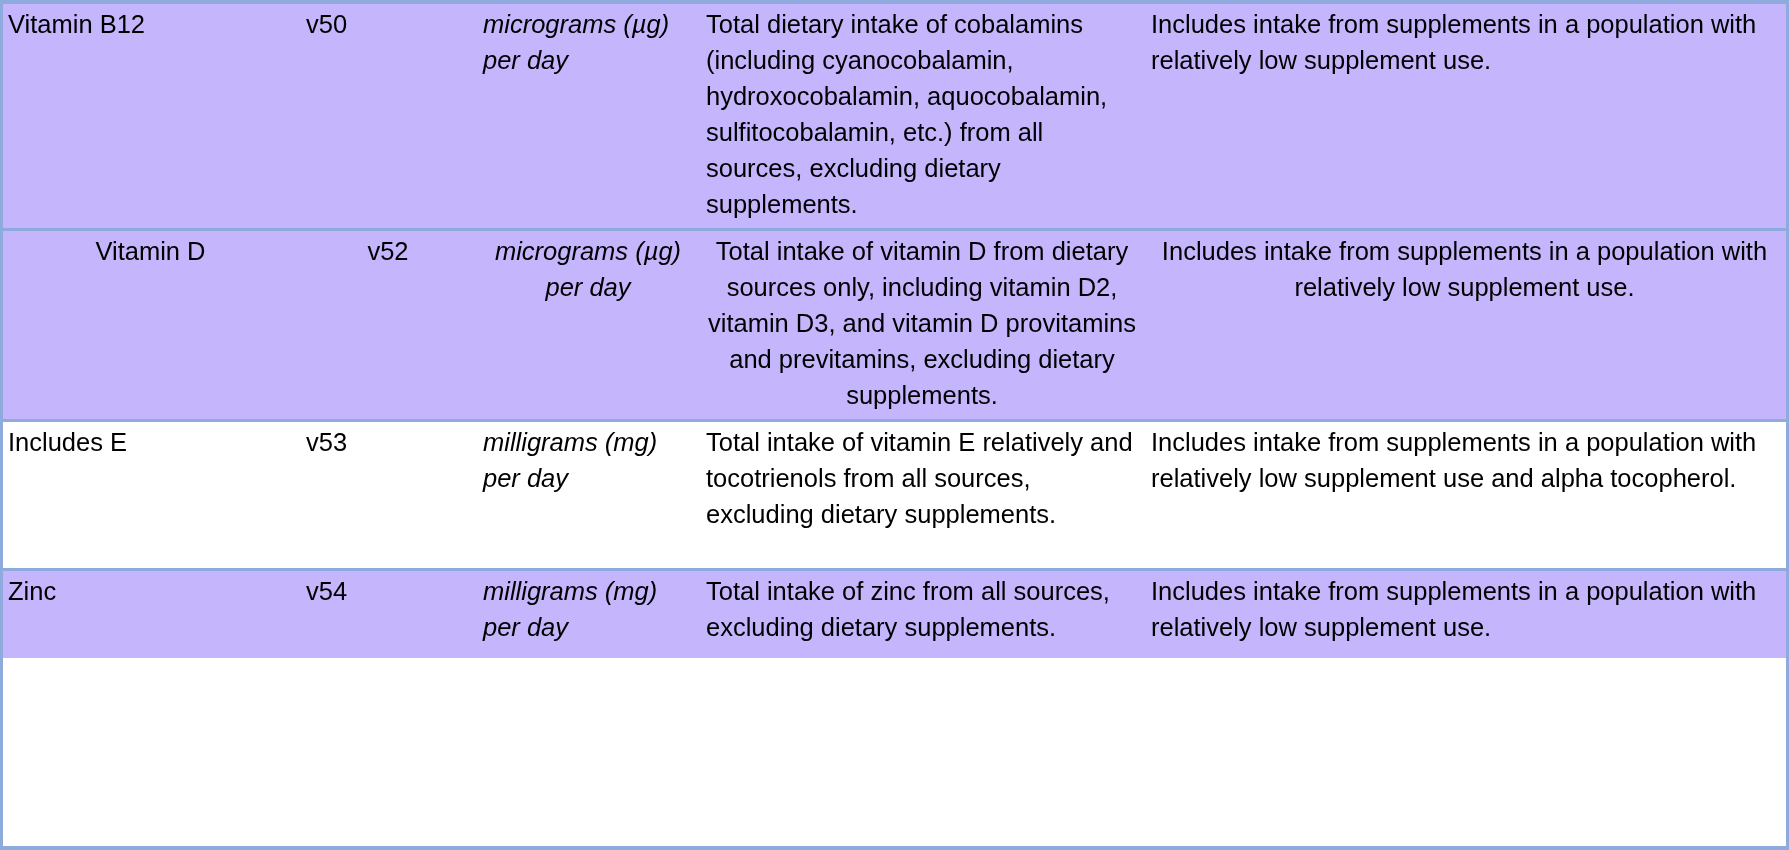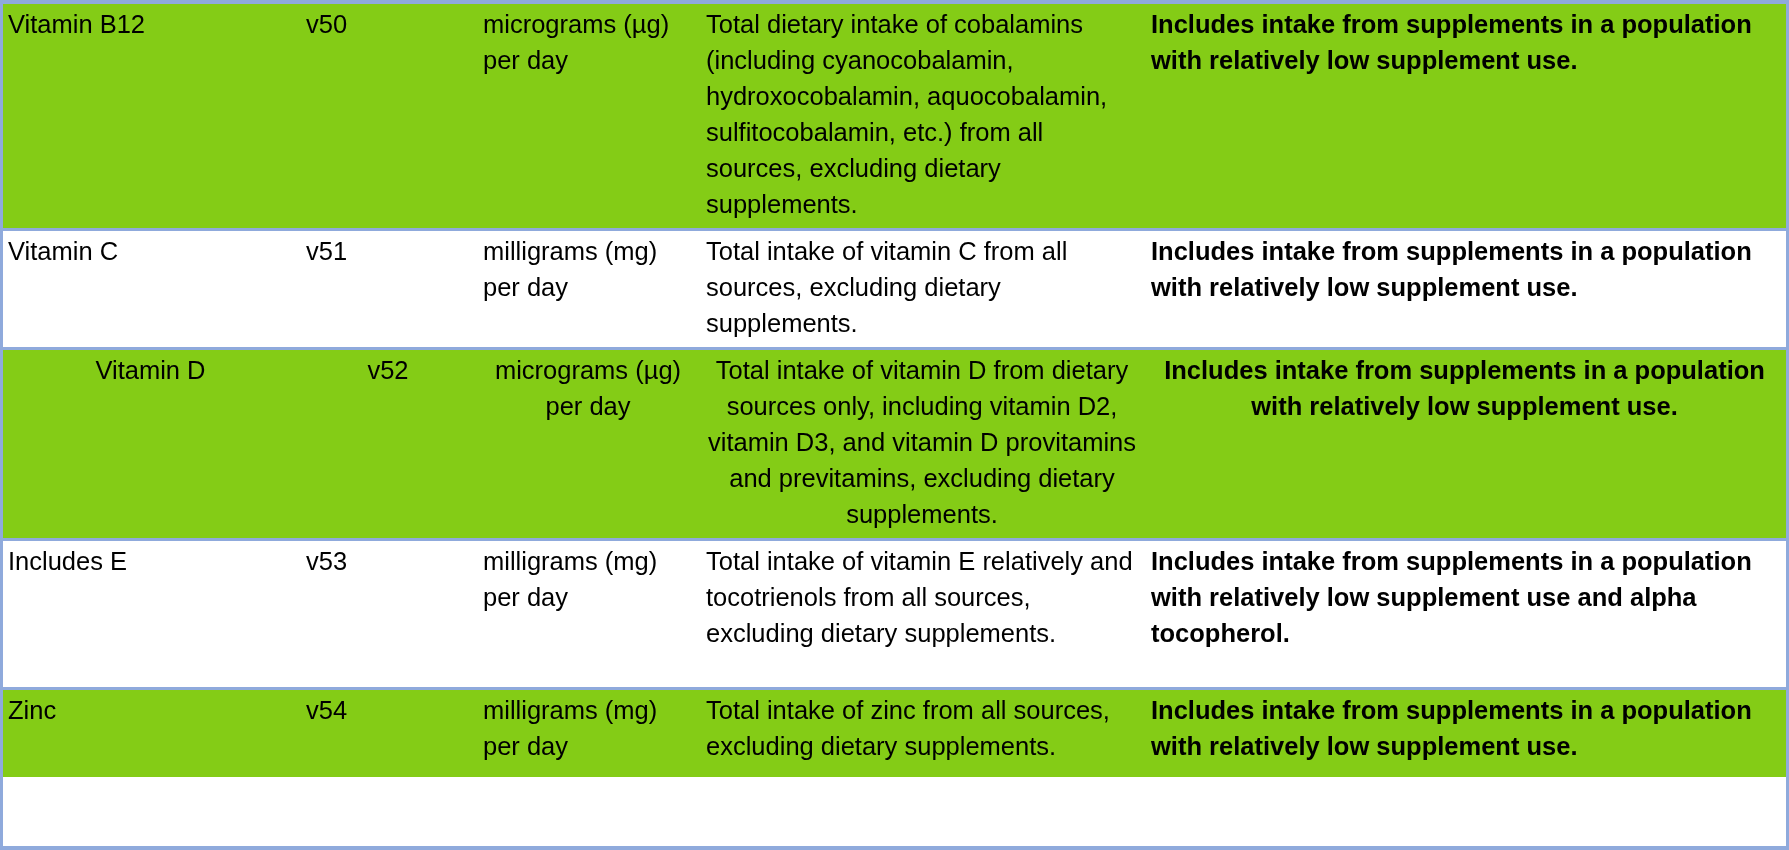--- a/index.html
+++ b/index.html
@@ -25,21 +25,21 @@
     background: #ffffff;
   }
 
   table.var-table {
     width: 100%;
     border-collapse: collapse;
     table-layout: fixed;
   }
 
   table.var-table tr.row-shaded {
-    background: #84cc16;
+    background: #c4b5fd;
   }
   table.var-table tr.row-plain {
     background: #ffffff;
   }
 
   table.var-table td {
     vertical-align: top;
     padding: 2px 8px 6px 5px;
     font-size: 25.5px;
     line-height: 36px;
@@ -49,24 +49,24 @@
   }
   table.var-table tr:first-child td {
     border-top: none;
   }
 
   
   .c-name   { width: 298px; }
   .c-code   { width: 177px; }
   .c-units  { width: 223px; }
   .c-desc   { width: 445px; }
-  .c-notes  { width: 640px; font-weight: bold; }
+  .c-notes  { width: 640px; }
 
   .c-code   { padding-left: 3px; }
-  .c-units  { padding-left: 1px; }
+  .c-units  { padding-left: 1px; font-style: italic; }
   .c-desc   { padding-left: 3px; }
   .c-notes  { padding-left: 8px; }
 
   
   .r-b12  td { height: 212px; }
   .r-c    td { height: 100px; }
   .r-d    td { height: 171px; text-align: center; }
   .r-e    td { height: 149px; }
   .r-zinc td { height: 88px; }
 </style>
@@ -78,27 +78,20 @@
     <tbody>
 
       <tr class="row-shaded r-b12">
         <td class="c-name">Vitamin B12</td>
         <td class="c-code">v50</td>
         <td class="c-units">micrograms (µg) per day</td>
         <td class="c-desc">Total dietary intake of cobalamins (including cyanocobalamin, hydroxocobalamin, aquocobalamin, sulfitocobalamin, etc.) from all sources, excluding dietary supplements.</td>
         <td class="c-notes">Includes intake from supplements in a population with relatively low supplement use.</td>
       </tr>
 
-      <tr class="row-plain r-c">
-        <td class="c-name">Vitamin C</td>
-        <td class="c-code">v51</td>
-        <td class="c-units">milligrams (mg) per day</td>
-        <td class="c-desc">Total intake of vitamin C from all sources, excluding dietary supplements.</td>
-        <td class="c-notes">Includes intake from supplements in a population with relatively low supplement use.</td>
-      </tr>
 
       <tr class="row-shaded r-d">
         <td class="c-name">Vitamin D</td>
         <td class="c-code">v52</td>
         <td class="c-units">micrograms (µg) per day</td>
         <td class="c-desc">Total intake of vitamin D from dietary sources only, including vitamin D2, vitamin D3, and vitamin D provitamins and previtamins, excluding dietary supplements.</td>
         <td class="c-notes">Includes intake from supplements in a population with relatively low supplement use.</td>
       </tr>
 
       <tr class="row-plain r-e">

